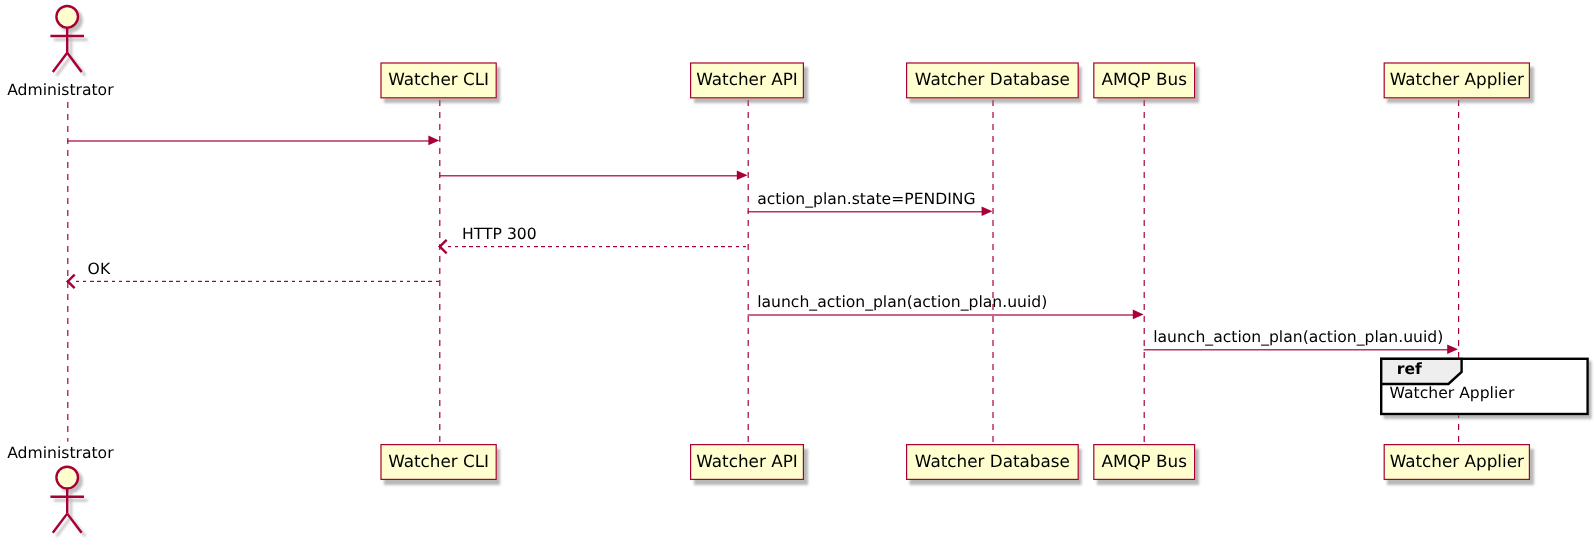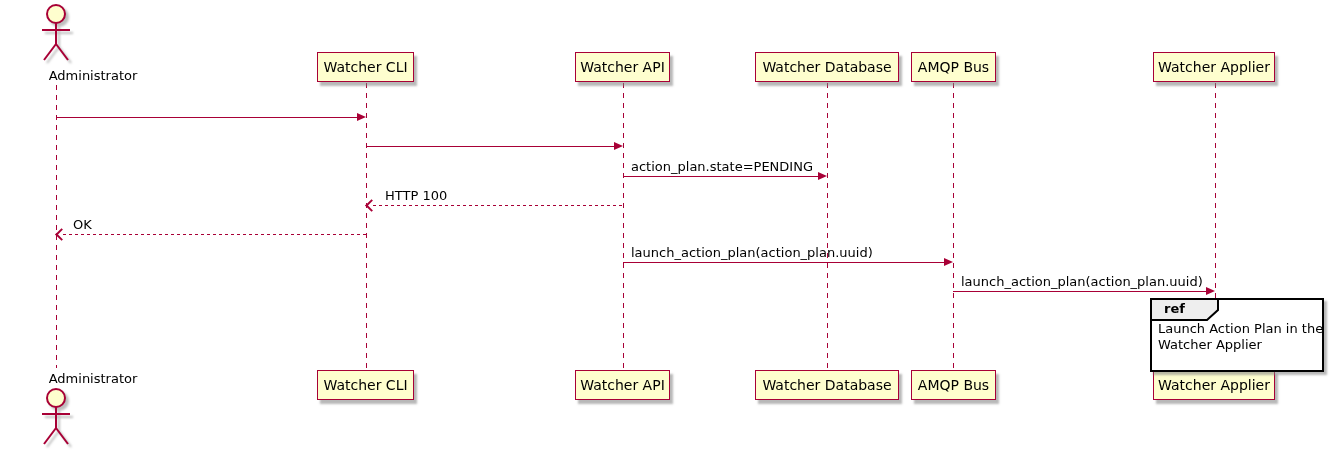--- a/index.html
+++ b/index.html
@@ -15,38 +15,38 @@
   
   .pbox{
     position:absolute;height:30px;box-sizing:border-box;z-index:3;
     background:#FEFECE;border:1.5px solid #A80036;
     box-shadow:3px 4px 2px rgba(125,125,125,0.55);
     display:flex;align-items:center;justify-content:center;
     font-size:14px;white-space:nowrap;padding:0 19px;
   }
   
   .actor-figure{position:absolute;z-index:3;filter:drop-shadow(3px 3px 1px rgba(125,125,125,0.5));}
-  .actor-label{position:absolute;z-index:3;font-size:13px;text-align:center;white-space:nowrap;margin-left:37px;}
+  .actor-label{position:absolute;z-index:3;font-size:13px;white-space:nowrap;}
   
   .msg-label{position:absolute;z-index:2;font-size:13px;white-space:nowrap;}
   .msg-line{position:absolute;height:1px;z-index:2;background:#A80036;}
   .msg-line.dashed{background:repeating-linear-gradient(90deg,#A80036 0 3px,transparent 3px 6px);}
   .tri-right{
     position:absolute;width:0;height:0;z-index:2;
     border-top:4px solid transparent;border-bottom:4px solid transparent;
     border-left:9px solid #A80036;
   }
   .vee-left{
     position:absolute;width:7px;height:7px;z-index:2;
     border-left:2px solid #A80036;border-bottom:2px solid #A80036;
     transform:rotate(45deg);
   }
   
   .ref-box{
-    position:absolute;left:1150px;top:298px;width:174px;height:74px;z-index:4;
+    position:absolute;left:1150px;top:298px;width:174px;height:48px;z-index:4;
     background:#FFFFFF;border:2px solid #000;box-sizing:border-box;
     box-shadow:3px 3px 2px rgba(125,125,125,0.55);
   }
   .ref-tag-svg{position:absolute;left:-2px;top:-2px;}
   .ref-keyword{position:absolute;left:12px;top:1px;font-size:13px;font-weight:bold;z-index:5;}
   .ref-body{position:absolute;left:6px;top:21px;font-size:13px;line-height:16px;}
   .ref-body div{white-space:nowrap;}
 </style>
 </head>
 <body>
@@ -63,21 +63,21 @@
   <div class="msg-line" style="left:56px;top:117px;width:302px;"></div>
   <div class="tri-right" style="left:357px;top:113px;"></div>
 
   <div class="msg-line" style="left:366px;top:146px;width:249px;"></div>
   <div class="tri-right" style="left:614px;top:142px;"></div>
 
   <div class="msg-label" style="left:631px;top:159px;text-align:center;">action_plan.state=PENDING</div>
   <div class="msg-line" style="left:623px;top:176px;width:196px;"></div>
   <div class="tri-right" style="left:818px;top:172px;"></div>
 
-  <div class="msg-label" style="left:385px;top:188px;">HTTP 100</div>
+  <div class="msg-label" style="left:385px;top:188px;">HTTP 300</div>
   <div class="msg-line dashed" style="left:373px;top:205px;width:250px;"></div>
   <div class="vee-left" style="left:367px;top:201px;"></div>
 
   <div class="msg-label" style="left:73px;top:217px;">OK</div>
   <div class="msg-line dashed" style="left:63px;top:234px;width:303px;"></div>
   <div class="vee-left" style="left:57px;top:230px;"></div>
 
   <div class="msg-label" style="left:631px;top:245px;">launch_action_plan(action_plan.uuid)</div>
   <div class="msg-line" style="left:623px;top:262px;width:322px;"></div>
   <div class="tri-right" style="left:944px;top:258px;"></div>
@@ -135,18 +135,17 @@
     <line x1="22" y1="42" x2="10" y2="58" stroke="#A80036" stroke-width="2"></line>
     <line x1="22" y1="42" x2="34" y2="58" stroke="#A80036" stroke-width="2"></line>
   </svg>
 
   <div class="ref-box">
     <svg class="ref-tag-svg" width="72" height="24" viewBox="0 0 72 24">
       <polygon points="1,1 68,1 68,12 57,22 1,22" fill="#EEEEEE" stroke="#000000" stroke-width="2"></polygon>
     </svg>
     <div class="ref-keyword">ref</div>
     <div class="ref-body">
-      <div>Launch Action Plan in the</div>
       <div>Watcher Applier</div>
     </div>
   </div>
 
 </div>
 
 </body></html>

